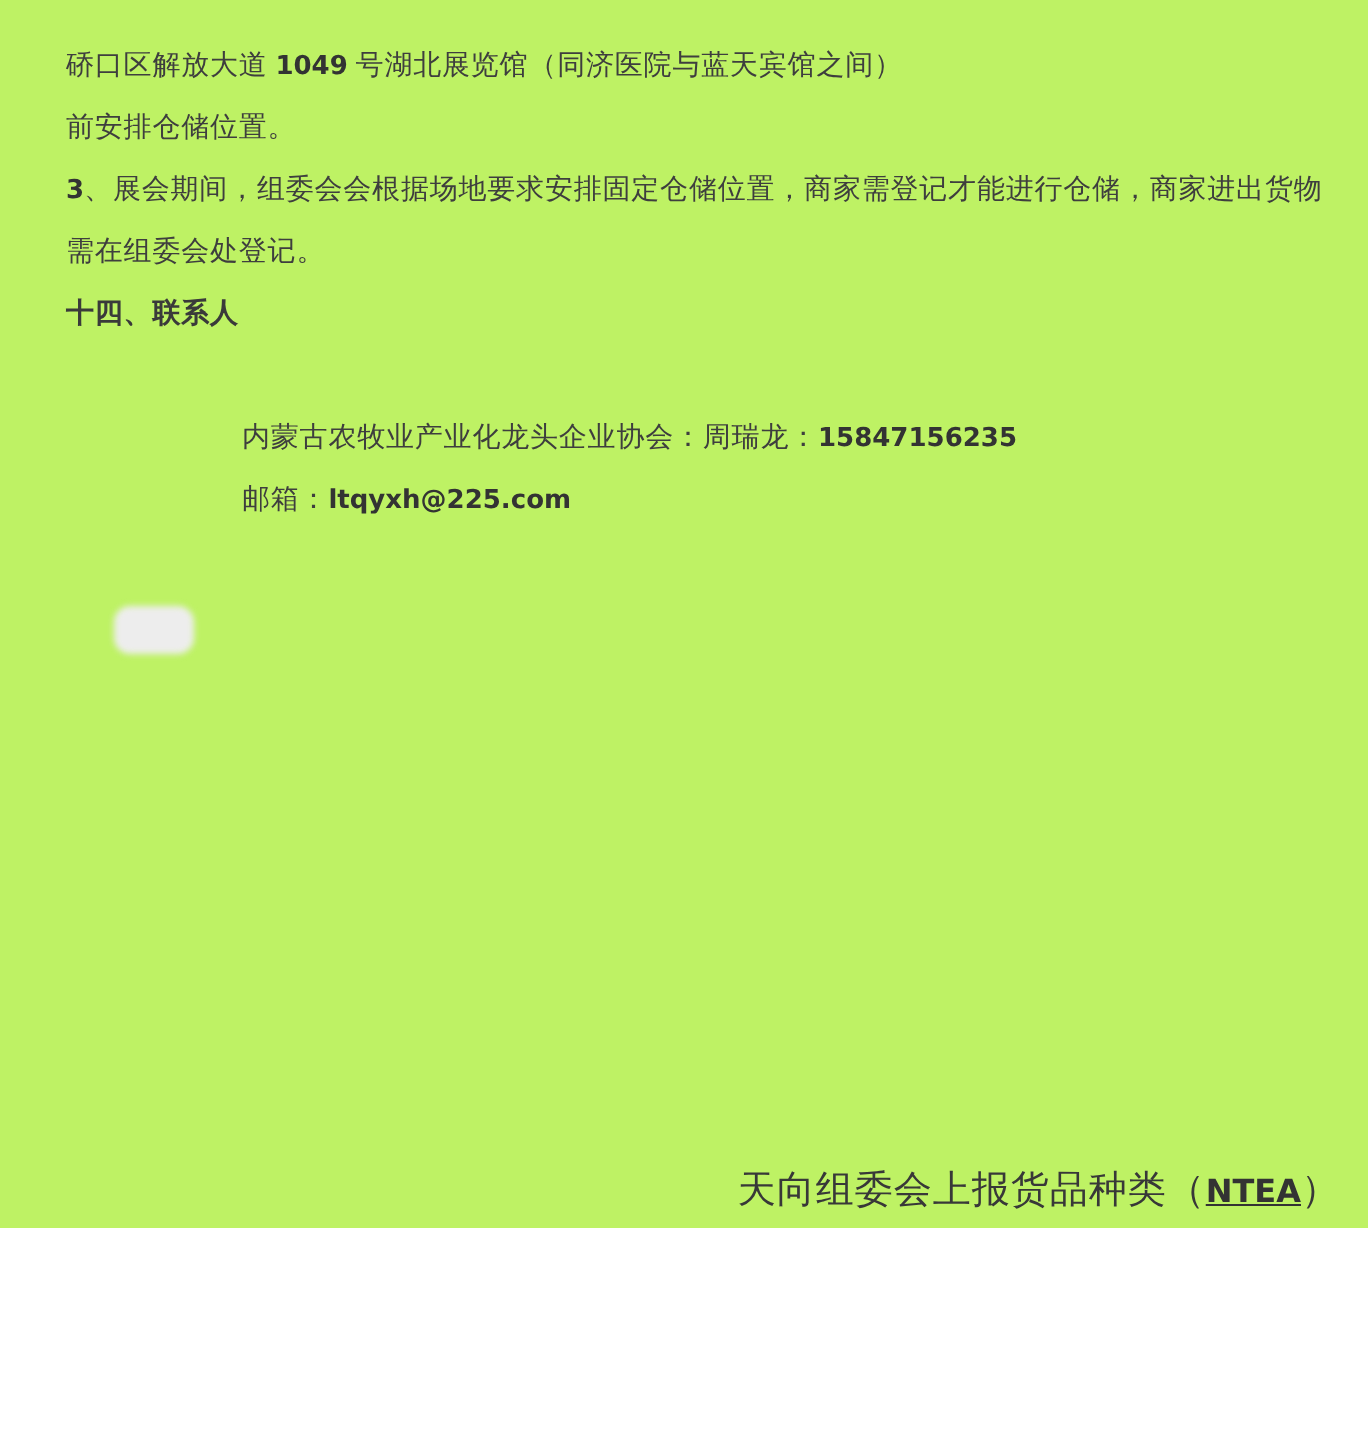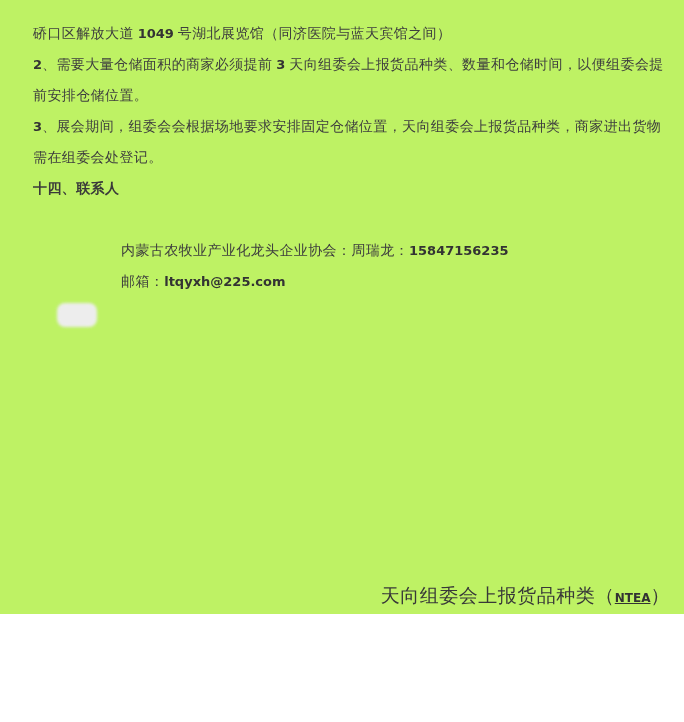--- a/index.html
+++ b/index.html
@@ -53,42 +53,39 @@
     text-align: right;
     color: #383838;
   }
   .sig-line {
     height: 32px;
     line-height: 32px;
     font-size: 19px;
     letter-spacing: 0.5px;
     white-space: nowrap;
   }
-  .sig-line .num { font-size: 12px; text-decoration: underline; }
+  .sig-line .num { font-size: 16px; text-decoration: underline; }
   .sig-date { padding-right: 36px; }
 </style>
 </head>
 <body>
 
 <div class="page">
 
   <div class="body-text">
 
     <div class="bline">
       <span>硚口区解放大道 </span><span class="num">1049</span><span> 号湖北展览馆（同济医院与蓝天宾馆之间）</span>
     </div>
 
-    <div class="bline">
-      <span class="num">2</span><span>、需要大量仓储面积的商家必须提前 </span><span class="num">3</span><span> 天向组委会上报货品种类、数量和仓储时间，以便组委会提</span>
-    </div>
 
     <div class="bline">前安排仓储位置。</div>
 
     <div class="bline">
-      <span class="num">3</span><span>、展会期间，组委会会根据场地要求安排固定仓储位置，天向组委会上报货品种类，商家进出货物</span>
+      <span class="num">3</span><span>、展会期间，组委会会根据场地要求安排固定仓储位置，商家需登记才能进行仓储，商家进出货物</span>
     </div>
 
     <div class="bline">需在组委会处登记。</div>
 
     <div class="bline heading">十四、联系人</div>
 
     <div class="spacer"></div>
 
     <div class="bline contact">
       <span>内蒙古农牧业产业化龙头企业协会：周瑞龙：</span><span class="num">15847156235</span>

